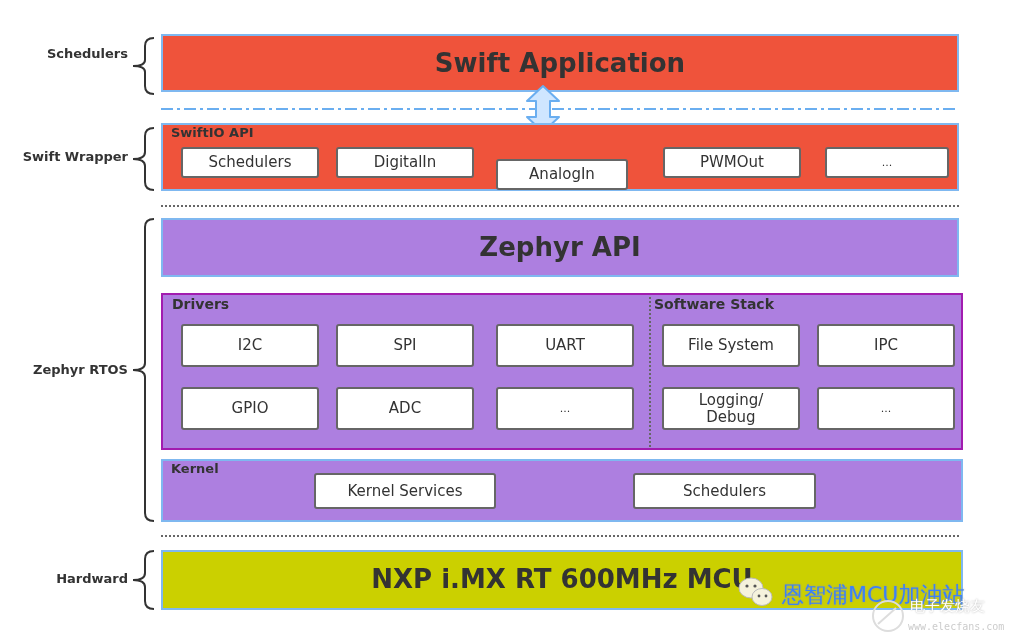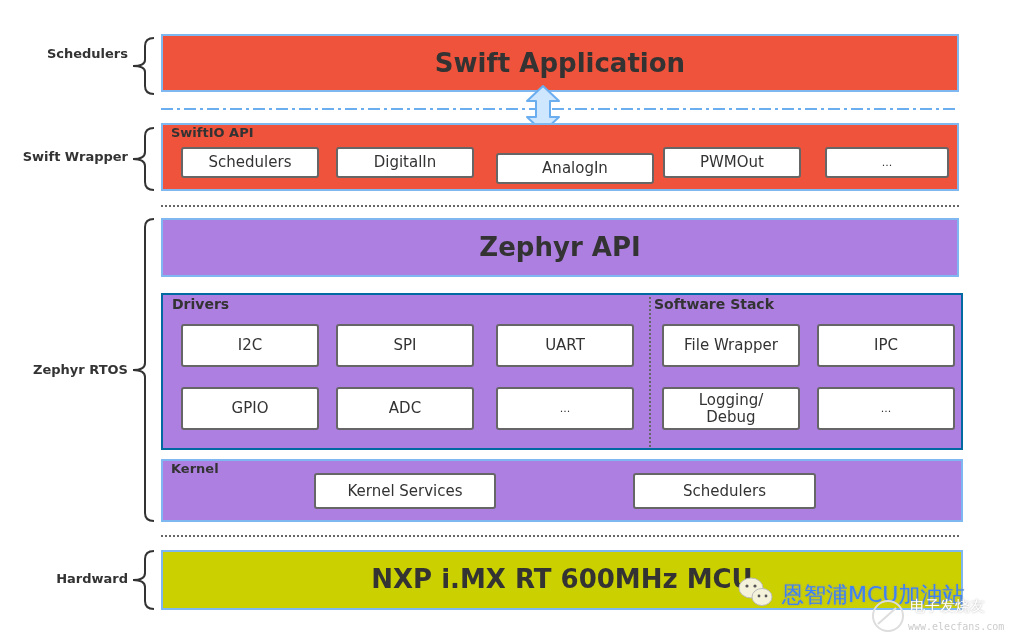--- a/index.html
+++ b/index.html
@@ -50,44 +50,44 @@
 </svg>
 
 <svg class="abs" style="left:524px;top:84px;" width="38" height="50">
   <path d="M19 2 L35 17 L26 17 L26 33 L35 33 L19 48 L3 33 L12 33 L12 17 L3 17 Z" fill="#cfe6ff" stroke="#6aaef0" stroke-width="2" stroke-linejoin="round"></path>
 </svg>
 
 <div class="abs band red" style="left:161px;top:123px;width:798px;height:68px;">
   <div class="sub-title" style="left:8px;top:0px;font-size:13px;">SwiftIO API</div>
   <div class="box" style="left:18px;top:22px;width:138px;height:31px;">Schedulers</div>
   <div class="box" style="left:173px;top:22px;width:138px;height:31px;">DigitalIn</div>
-  <div class="box" style="left:333px;top:28px;width:158px;height:31px;">AnalogIn</div>
+  <div class="box" style="left:333px;top:34px;width:132px;height:31px;">AnalogIn</div>
   <div class="box" style="left:500px;top:22px;width:138px;height:31px;">PWMOut</div>
   <div class="box" style="left:662px;top:22px;width:124px;height:31px;font-size:11px;">...</div>
 </div>
 
 <div class="dotline" style="left:161px;top:205px;width:798px;"></div>
 
 <div class="abs band purple" style="left:161px;top:218px;width:798px;height:59px;">
   <div class="band-title" style="top:12px;font-size:26px;">Zephyr API</div>
 </div>
 
-<div class="abs purple" style="left:161px;top:293px;width:802px;height:157px;border:2px solid #0369a1;">
+<div class="abs purple" style="left:161px;top:293px;width:802px;height:157px;border:2px solid #a21caf;">
   <div class="sub-title" style="left:9px;top:1px;">Drivers</div>
   <div class="box" style="left:18px;top:29px;width:138px;height:43px;">I2C</div>
   <div class="box" style="left:173px;top:29px;width:138px;height:43px;">SPI</div>
   <div class="box" style="left:333px;top:29px;width:138px;height:43px;">UART</div>
   <div class="box" style="left:18px;top:92px;width:138px;height:43px;">GPIO</div>
   <div class="box" style="left:173px;top:92px;width:138px;height:43px;">ADC</div>
   <div class="box" style="left:333px;top:92px;width:138px;height:43px;font-size:11px;">...</div>
 
   <div style="position:absolute;left:486px;top:2px;height:150px;border-left:2px dotted #666;"></div>
 
   <div class="sub-title" style="left:491px;top:1px;">Software Stack</div>
-  <div class="box" style="left:499px;top:29px;width:138px;height:43px;">File Wrapper</div>
+  <div class="box" style="left:499px;top:29px;width:138px;height:43px;">File System</div>
   <div class="box" style="left:654px;top:29px;width:138px;height:43px;">IPC</div>
   <div class="box" style="left:499px;top:92px;width:138px;height:43px;white-space:pre-line;">Logging/
 Debug</div>
   <div class="box" style="left:654px;top:92px;width:138px;height:43px;font-size:11px;">...</div>
 </div>
 
 <div class="abs band purple" style="left:161px;top:459px;width:802px;height:63px;">
   <div class="sub-title" style="left:8px;top:0px;font-size:13px;">Kernel</div>
   <div class="box" style="left:151px;top:12px;width:182px;height:36px;">Kernel Services</div>
   <div class="box" style="left:470px;top:12px;width:183px;height:36px;">Schedulers</div>

